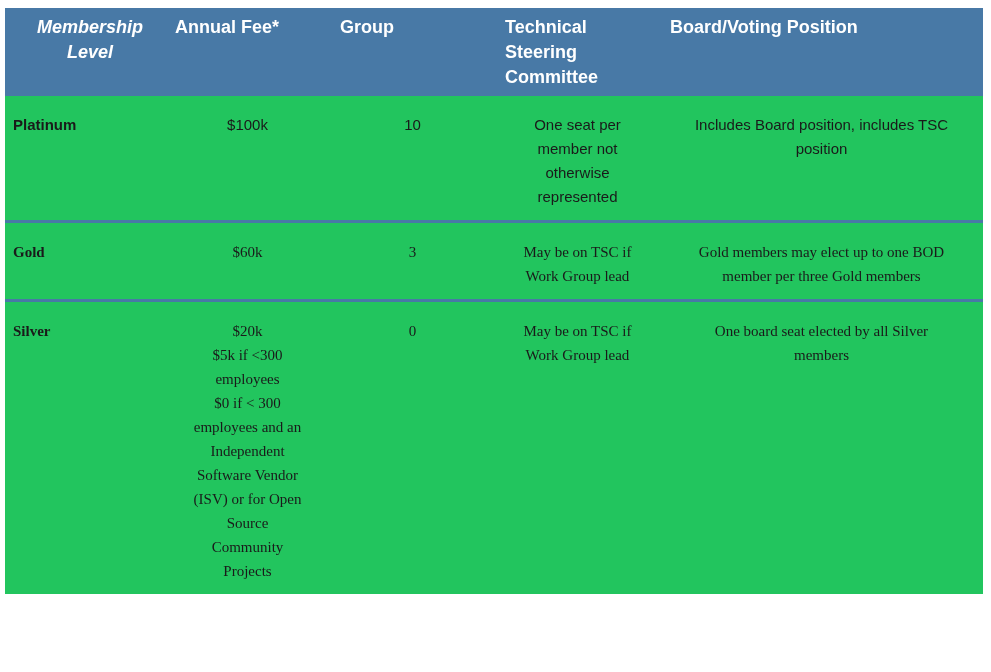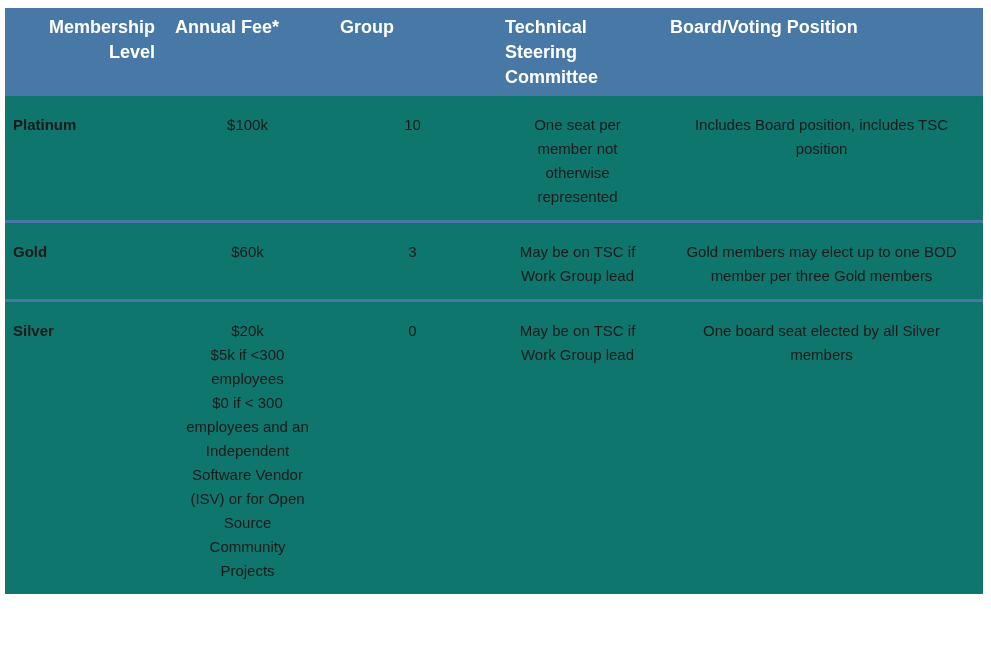--- a/index.html
+++ b/index.html
@@ -30,41 +30,43 @@
     color: #ffffff;
     font-size: 18px;
     line-height: 25px;
     font-weight: bold;
     vertical-align: top;
     padding: 7px 10px 6px 10px;
     white-space: pre-line;
     text-align: left;
   }
   thead th.align-left {
-    text-align: right;
+    text-align: center;
     padding-left: 20px;
+    font-style: italic;
   }
 
   tbody td {
     vertical-align: top;
     font-size: 15px;
     line-height: 24px;
     color: #1a1a1a;
     padding: 17px 10px 11px 10px;
     white-space: pre-line;
     text-align: center;
-    background: #0f766e;
+    background: #22c55e;
   }
   tbody td.level-cell {
     text-align: left;
     font-weight: bold;
     padding-left: 8px;
   }
   tbody tr + tr td {
     border-top: 3px solid #4879a6;
+    font-family: Liberation Serif, serif;
   }
 </style>
 </head>
 <body>
 
 <table class="membership">
   <colgroup>
     <col class="c-level">
     <col class="c-fee">
     <col class="c-ftes">

